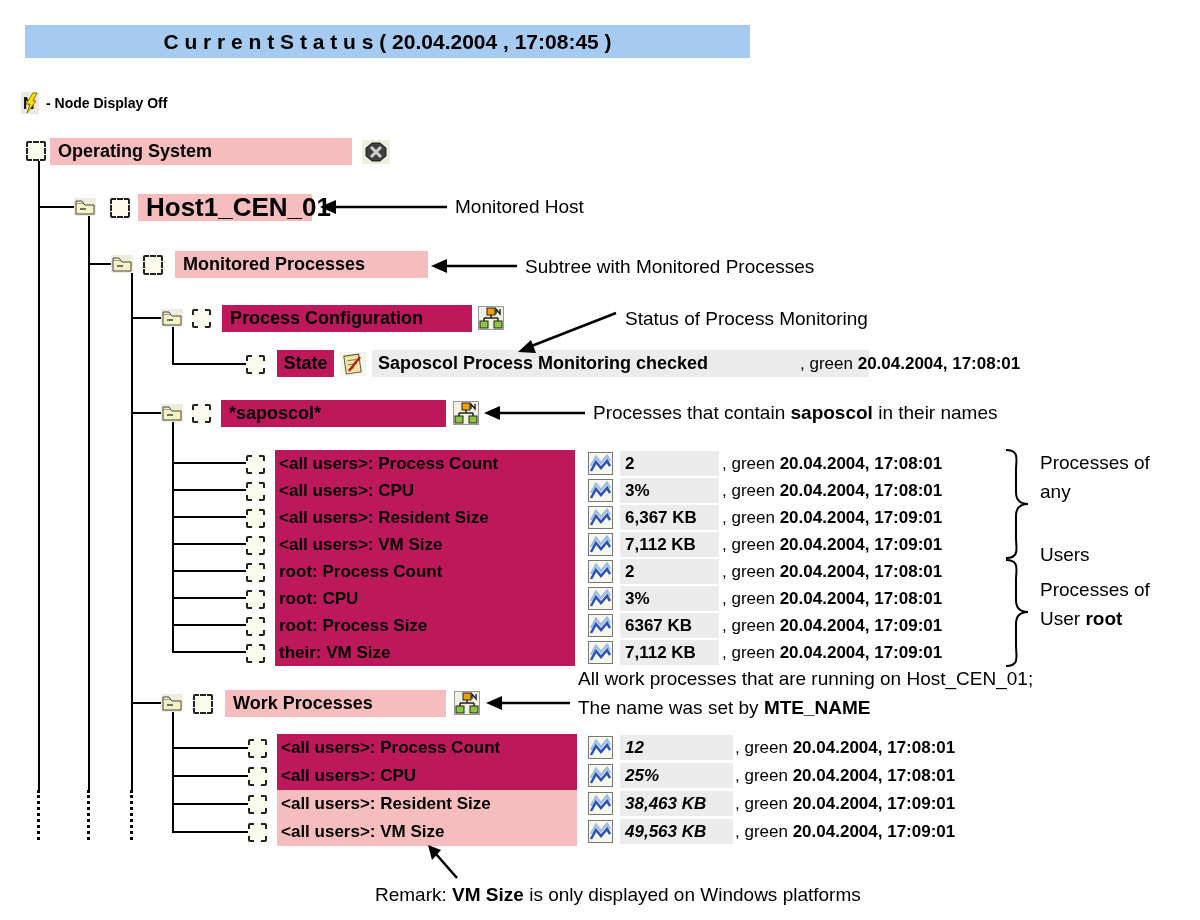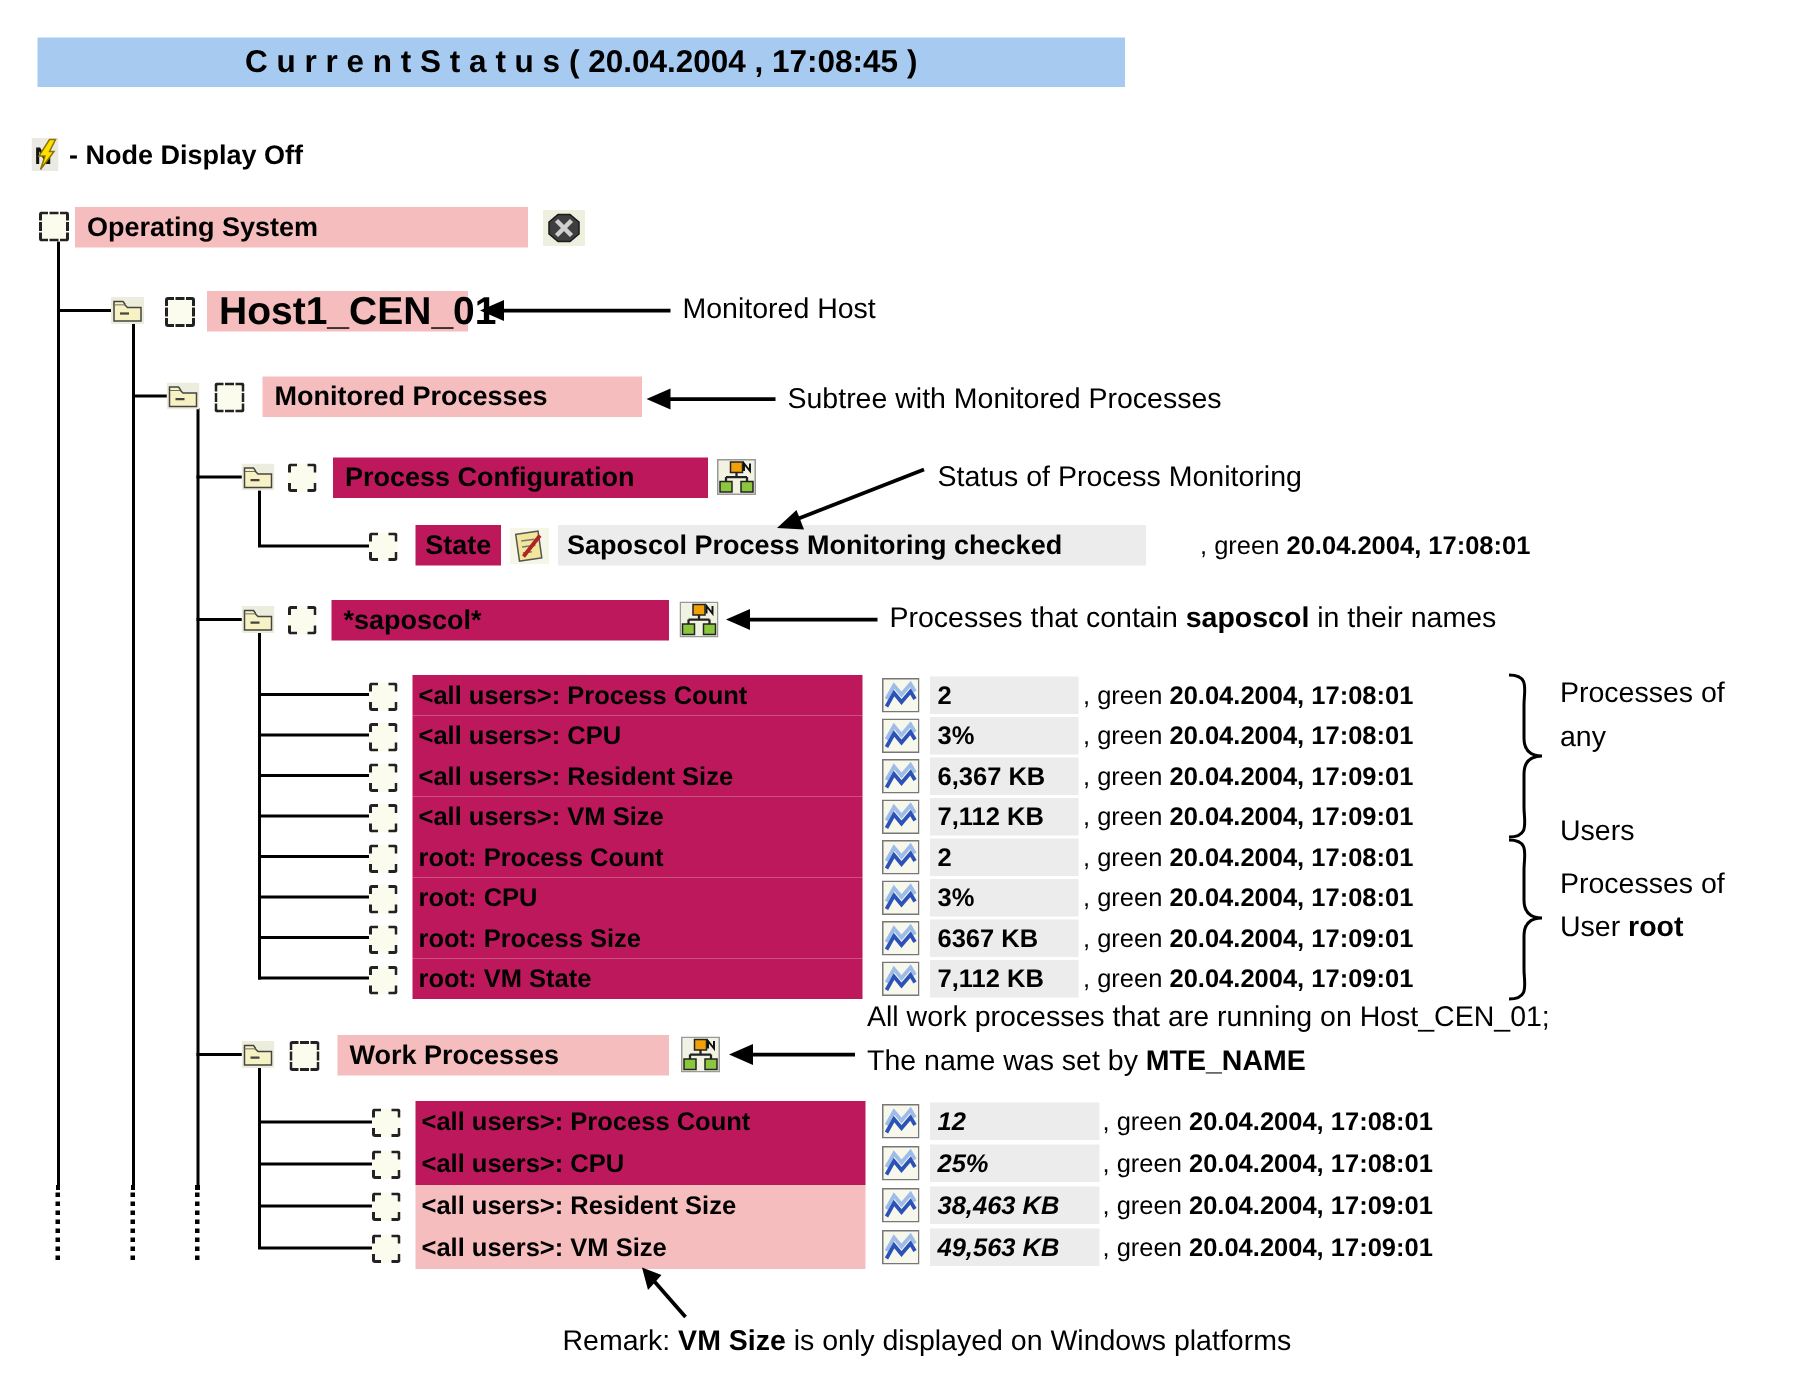--- a/index.html
+++ b/index.html
@@ -9,21 +9,21 @@
     overflow:hidden;
   }
   .abs{position:absolute;}
   
   #title-bar{
     left:25px;top:25px;width:725px;height:33px;background:#A6CAF0;
     font-weight:bold;font-size:21px;line-height:33px;text-align:center;
     white-space:nowrap;
   }
   
-  #legend-text{left:46px;top:92px;font-weight:bold;font-size:18px;line-height:22px;}
+  #legend-text{left:46px;top:92px;font-weight:bold;font-size:14px;line-height:22px;}
   
   .tl{background:#000;}
   .tl-dot{border-left:3px dotted #000;width:0;}
   
   .cb{
     position:absolute;width:15px;height:15px;border:2px dashed #222;
     background:#FCFCEE;border-radius:2px;box-sizing:content-box;
   }
   .cbL{width:16px;height:16px;}
   
@@ -162,21 +162,21 @@
       <rect width="26" height="24" fill="#F5F5E8"></rect>
       <g transform="rotate(-8 13 12)">
         <rect x="5" y="3" width="15" height="18" fill="#F2E69A" stroke="#555"></rect>
         <line x1="8" y1="8" x2="17" y2="8" stroke="#777"></line>
         <line x1="8" y1="12" x2="17" y2="12" stroke="#777"></line>
         <line x1="8" y1="16" x2="14" y2="16" stroke="#777"></line>
       </g>
       <line x1="20" y1="5" x2="9" y2="19" stroke="#B22222" stroke-width="2.5"></line>
     </svg>
   </span>
-<div class="lab bg-gray" style="left:372px;top:350px;width:392px;padding-left:6px;">Saposcol Process Monitoring checked</div>
+<div class="lab bg-gray" style="left:372px;top:350px;width:497px;padding-left:6px;">Saposcol Process Monitoring checked</div>
 <div class="abs" style="left:800px;top:350px;height:27px;line-height:27px;font-size:17px;white-space:nowrap;"><span>, green</span> <b>20.04.2004, 17:08:01</b></div>
 
 <span class="abs" style="left:161px;top:404px;">
     <svg width="22" height="18" viewBox="0 0 22 18">
       <rect width="22" height="18" fill="#EDEDDE"></rect>
       <path d="M2 5 h7 l2 2 h9 v9 H2 z" fill="#F7F2C4" stroke="#444"></path>
       <path d="M2 5 V3 h6 l1.5 2" fill="#F7F2C4" stroke="#444"></path>
       <line x1="6" y1="11" x2="12" y2="11" stroke="#444" stroke-width="1.5"></line>
     </svg>
   </span>
@@ -280,21 +280,21 @@
         <rect x="0.5" y="0.5" width="24" height="22" fill="#F7F7EC" stroke="#777"></rect>
         <polyline points="3,14 8,5 13,11 19,4 22,9" fill="none" stroke="#9DBCE8" stroke-width="2.5"></polyline>
         <polyline points="3,19 8,10 13,16 19,9 22,14" fill="none" stroke="#2B52B8" stroke-width="2.5"></polyline>
       </svg>
     </span>
   <span class="mval">6367 KB</span>
   <span class="msuffix"><span>, green </span><b>20.04.2004, 17:09:01</b></span>
 </div>
 <div class="mrow" style="top:639px;">
   <span class="cb cbm"></span>
-  <span class="mlabel bg-green">root: VM State</span>
+  <span class="mlabel bg-green">their: VM Size</span>
   <span class="micon">
       <svg width="25" height="23" viewBox="0 0 25 23">
         <rect x="0.5" y="0.5" width="24" height="22" fill="#F7F7EC" stroke="#777"></rect>
         <polyline points="3,14 8,5 13,11 19,4 22,9" fill="none" stroke="#9DBCE8" stroke-width="2.5"></polyline>
         <polyline points="3,19 8,10 13,16 19,9 22,14" fill="none" stroke="#2B52B8" stroke-width="2.5"></polyline>
       </svg>
     </span>
   <span class="mval">7,112 KB</span>
   <span class="msuffix"><span>, green </span><b>20.04.2004, 17:09:01</b></span>
 </div>

